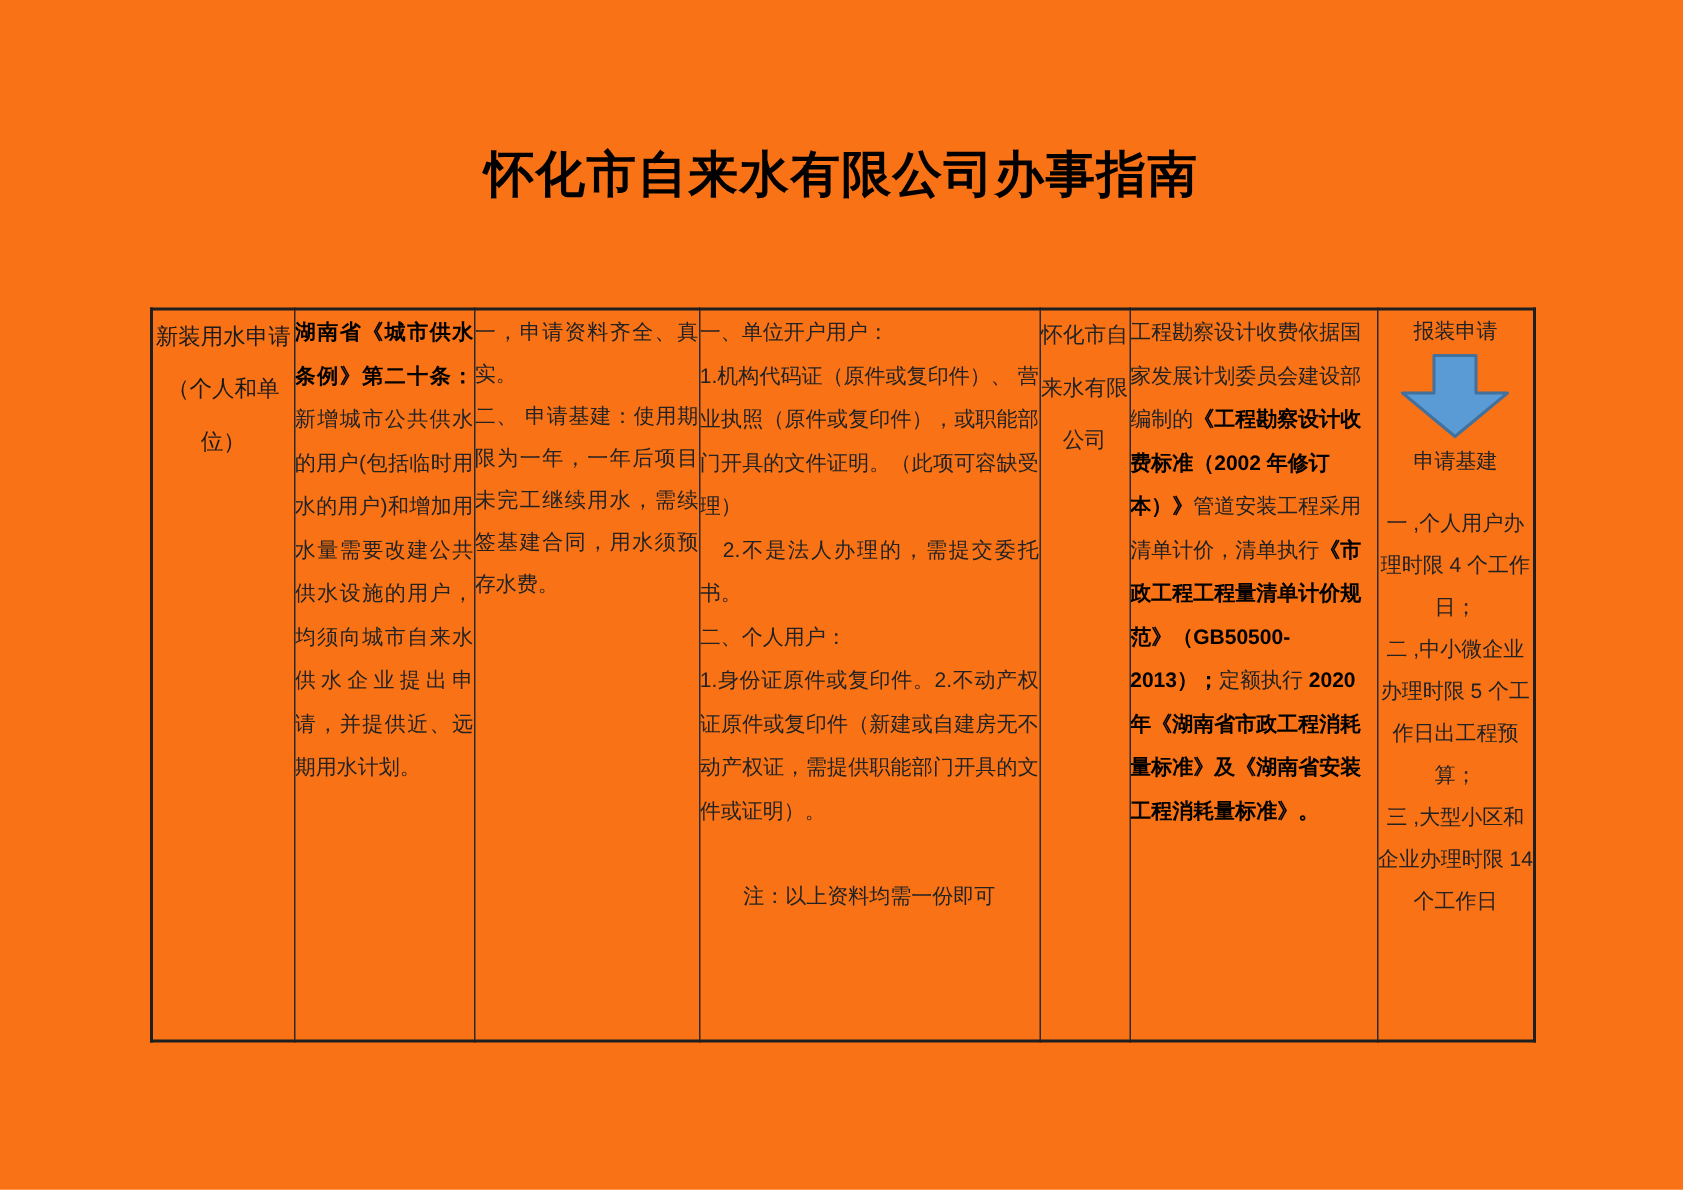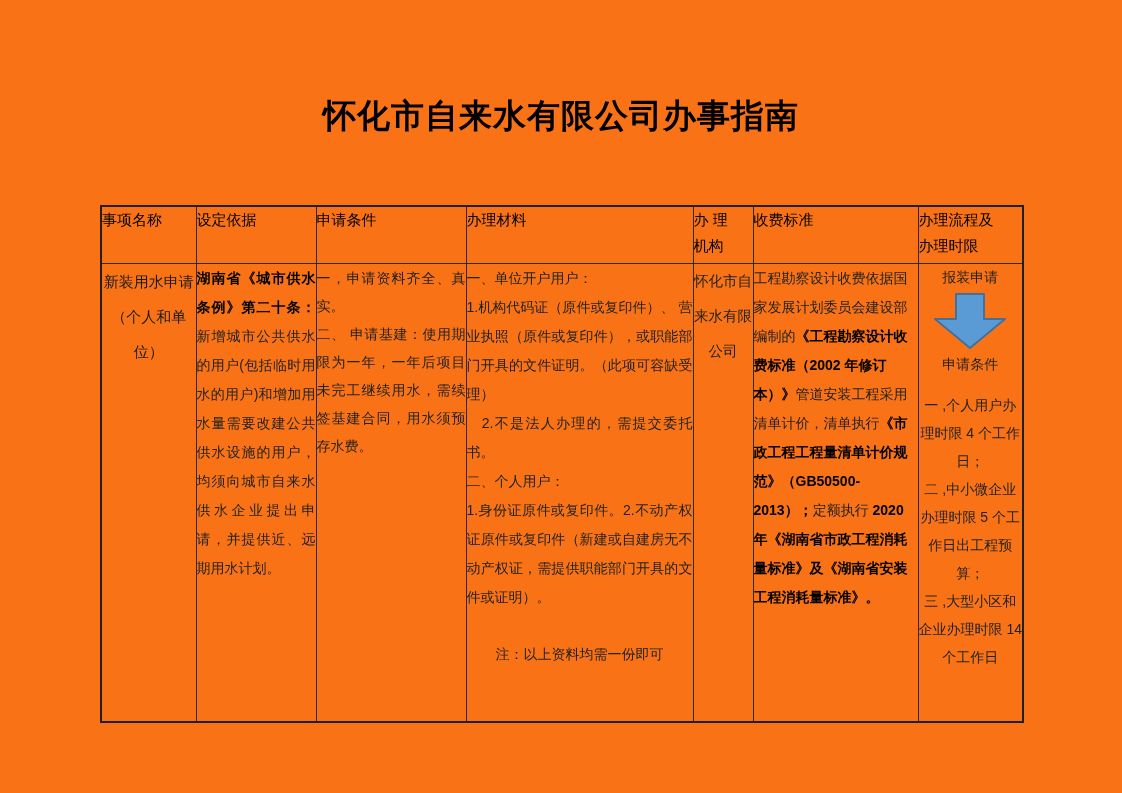--- a/index.html
+++ b/index.html
@@ -78,31 +78,20 @@
     <colgroup>
       <col style="width:95px">
         <col style="width:120px">
         <col style="width:150px">
       <col style="width:227px">
         <col style="width:60px">
         <col style="width:165px">
       <col style="width:105px">
     </colgroup>
     <tbody>
-        <tr>
-      <th class="hcell">事项名称</th>
-      <th class="hcell">设定依据</th>
-      <th class="hcell">申请条件</th>
-      <th class="hcell">办理材料</th>
-      <th class="hcell">办 理
-机构</th>
-      <th class="hcell">收费标准</th>
-      <th class="hcell">办理流程及
-办理时限</th>
-    </tr>
     <tr class="body-row">
       <td class="cell-item">新装用水申请（个人和单位）</td>
       <td class="cell-basis"><span class="bold">湖南省《城市供水条例》第二十条：</span><span>新增城市公共供水的用户(包括临时用水的用户)和增加用水量需要改建公共供水设施的用户，均须向城市自来水供水企业提出申请，并提供近、远期用水计划。</span></td>
       <td class="cell-cond">
             <div class="para">一，申请资料齐全、真实。</div>
             <div class="para">二、 申请基建：使用期限为一年，一年后项目未完工继续用水，需续签基建合同，用水须预存水费。</div>
           </td>
       <td class="cell-mat">
         <div>
               <div class="para">一、单位开户用户：</div>
@@ -115,21 +104,21 @@
       </td>
       <td class="cell-agency">怀化市自来水有限公司</td>
       <td class="cell-fee"><span>工程勘察设计收费依据国家发展计划委员会建设部编制的</span><span class="bold">《工程勘察设计收费标准（2002 年修订本）》</span><span>管道安装工程采用清单计价，清单执行</span><span class="bold">《市政工程工程量清单计价规范》（GB50500-2013）；</span><span>定额执行 </span><span class="bold">2020 年《湖南省市政工程消耗量标准》及《湖南省安装工程消耗量标准》。</span></td>
       <td class="cell-flow">
         <div class="flow-step">报装申请</div>
         <svg class="flow-arrow" width="72" height="56" viewBox="0 0 72 56">
           <g stroke="#41719C">
             <polygon points="22,1 50,1 50,26 71,26 36,55 1,26 22,26" stroke-width="2" stroke-linejoin="round" fill="#5B9BD5"></polygon>
           </g>
         </svg>
-        <div class="flow-step">申请条件</div>
+        <div class="flow-step">申请基建</div>
         <div class="time-items">
               <div class="para">一 ,个人用户办理时限 4 个工作日；</div>
               <div class="para">二 ,中小微企业办理时限 5 个工作日出工程预算；</div>
               <div class="para">三 ,大型小区和企业办理时限 14 个工作日</div>
             </div>
       </td>
     </tr>
   </tbody>
     </table>
 

